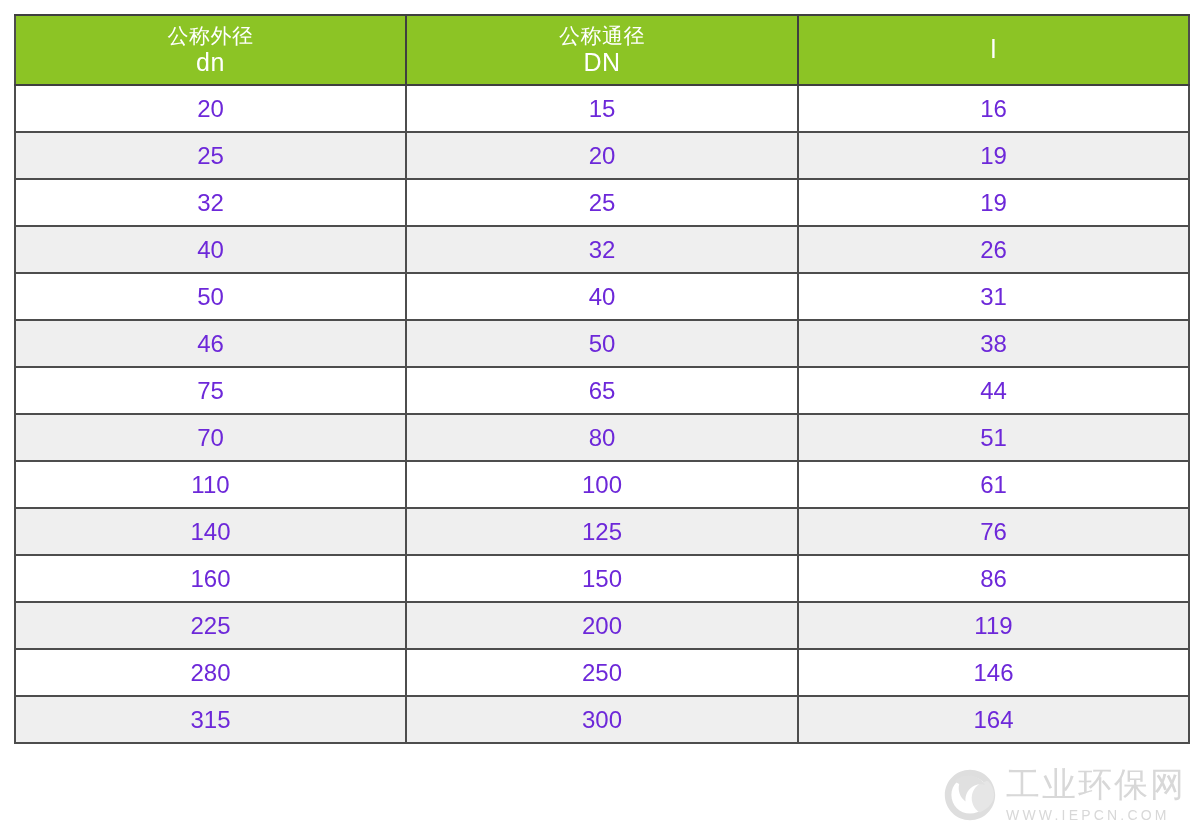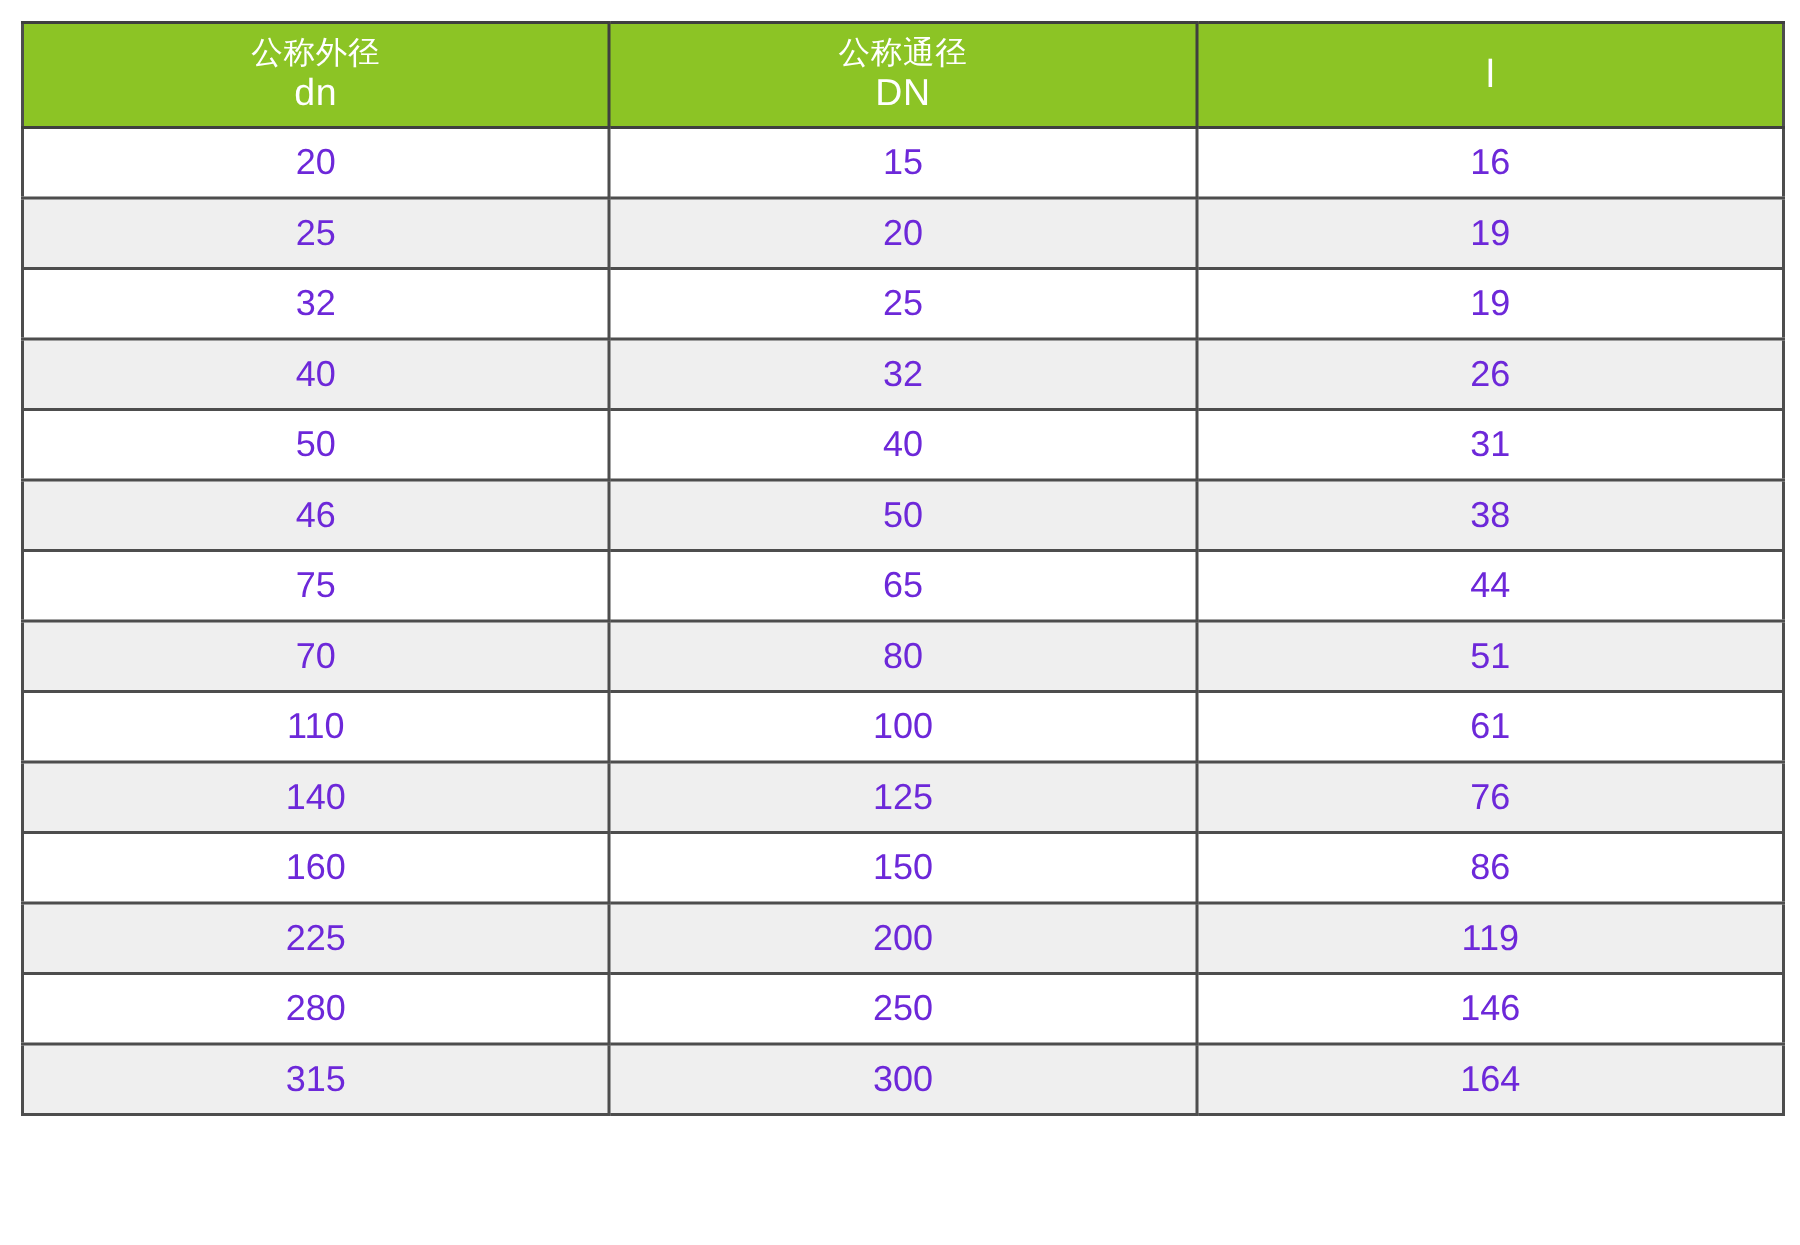--- a/index.html
+++ b/index.html
@@ -225,14 +225,30 @@
           </tr>
           <tr class="alt">
             <td>315</td>
             <td>300</td>
             <td>164</td>
           </tr>
         </tbody>
     </table>
   </div>
 
+  <div class="watermark">
+    <span class="wm-logo">
+      <svg viewBox="0 0 52 52" width="52" height="52" aria-hidden="true">
+        <path fill="#dedede" d="M26 0.8C12.1 0.8 0.8 12.1 0.8 26S12.1 51.2 26 51.2 51.2 39.9 51.2 26 39.9 0.8 26 0.8Z
+                 M26 44.6c-10.3 0-18.6-8.3-18.6-18.6S15.7 7.4 26 7.4 44.6 15.7 44.6 26 36.3 44.6 26 44.6Z"></path>
+        <path fill="#e6e6e6" d="M41.6 12.4c-6.9 1.3-12.3 6.7-13.6 13.6-1.3 6.9 1.8 13.9 7.8 17.5
+                 C44.7 39.3 50 33.1 50 26c0-5.4-2.2-10.3-5.8-13.8-0.8-0.2-1.7-0.2-2.6 0Z"></path>
+        <path fill="#e0e0e0" d="M10.4 12.2C14 8.6 19 6.4 24.5 6.4c7.1 0 13.3 3.9 16.6 9.7
+                 -3.3-1.1-7-1-10.4 0.5-6.3 2.8-9.9 9.3-9.2 15.9-5.4-3.9-8-10.9-6.3-17.4 0 0-2.9-1.8-4.8-2.9Z"></path>
+      </svg>
+    </span>
+    <span class="wm-text">
+      <span class="wm-title">工业环保网</span>
+      <span class="wm-url">WWW.IEPCN.COM</span>
+    </span>
+  </div>
 
 </div>
 
 </body></html>

